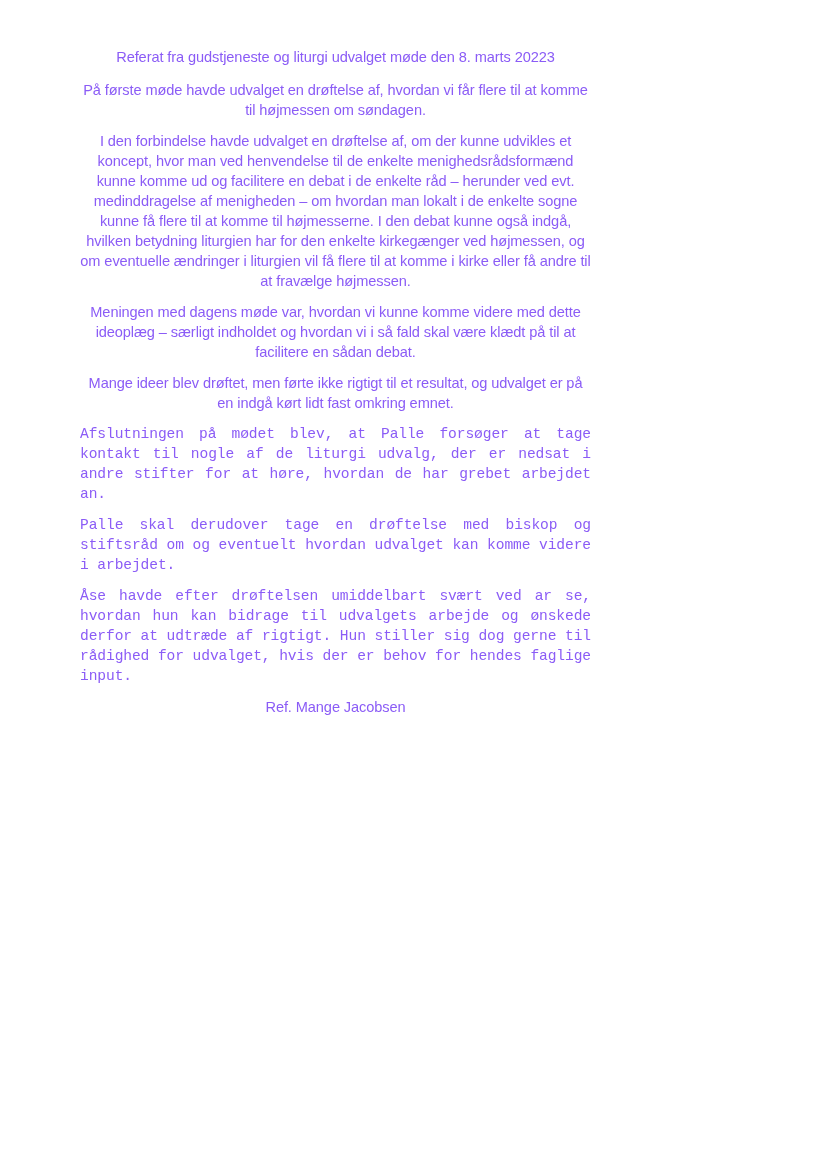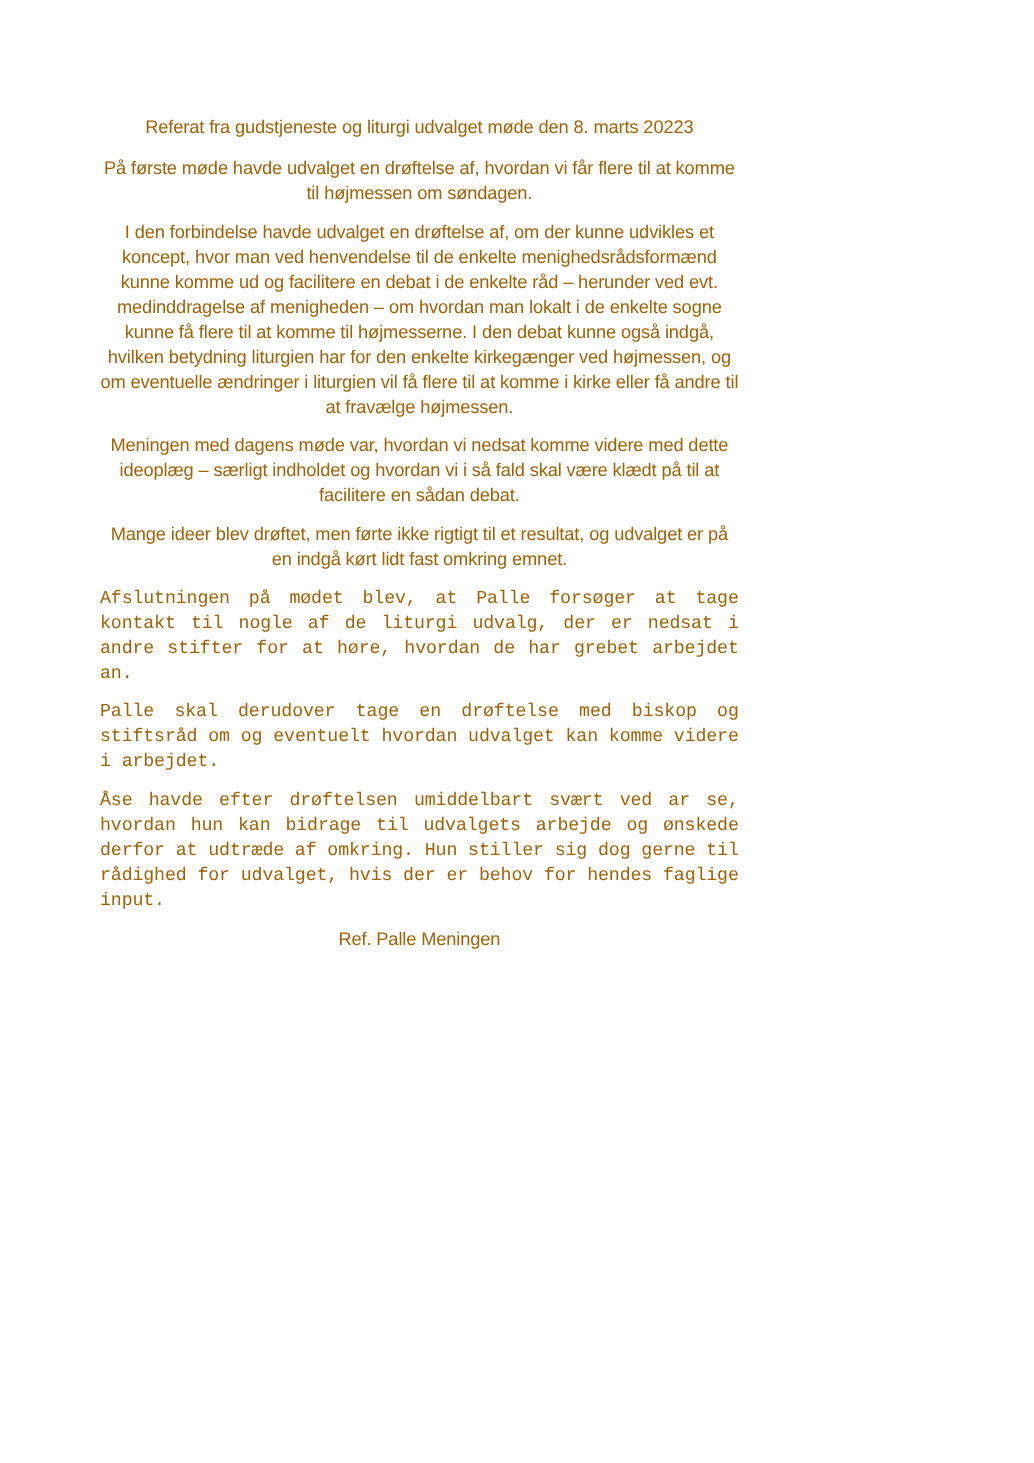--- a/index.html
+++ b/index.html
@@ -6,23 +6,23 @@
     margin: 0;
     padding: 0;
     background: #ffffff;
   }
   .page {
     position: relative;
     width: 671px;
     height: 1170px;
     background: #ffffff;
     box-sizing: border-box;
-    padding: 92px 80px 0 80px;
+    padding: 47px 80px 0 80px;
     font-family: "Liberation Sans", "DejaVu Sans", sans-serif;
-    color: #a16207;
+    color: #8b5cf6;
     overflow: hidden;
   }
   .doc-title {
     margin: 0 0 13px 0;
     font-size: 14.6px;
     font-weight: normal;
     line-height: 20px;
     text-align: center;
     letter-spacing: -0.1px;
   }
@@ -39,19 +39,19 @@
   }
 </style>
 </head>
 <body>
 
 <div class="page">
   <h1 class="doc-title">Referat fra gudstjeneste og liturgi udvalget møde den 8. marts 20223</h1>
 
   <p class="para">På første møde havde udvalget en drøftelse af, hvordan vi får flere til at komme til højmessen om søndagen.</p>
   <p class="para">I den forbindelse havde udvalget en drøftelse af, om der kunne udvikles et koncept, hvor man ved henvendelse til de enkelte menighedsrådsformænd kunne komme ud og facilitere en debat i de enkelte råd – herunder ved evt. medinddragelse af menigheden – om hvordan man lokalt i de enkelte sogne kunne få flere til at komme til højmesserne. I den debat kunne også indgå, hvilken betydning liturgien har for den enkelte kirkegænger ved højmessen, og om eventuelle ændringer i liturgien vil få flere til at komme i kirke eller få andre til at fravælge højmessen.</p>
-  <p class="para">Meningen med dagens møde var, hvordan vi nedsat komme videre med dette ideoplæg – særligt indholdet og hvordan vi i så fald skal være klædt på til at facilitere en sådan debat.</p>
+  <p class="para">Meningen med dagens møde var, hvordan vi kunne komme videre med dette ideoplæg – særligt indholdet og hvordan vi i så fald skal være klædt på til at facilitere en sådan debat.</p>
   <p class="para">Mange ideer blev drøftet, men førte ikke rigtigt til et resultat, og udvalget er på en indgå kørt lidt fast omkring emnet.</p>
   <p class="para justify">Afslutningen på mødet blev, at Palle forsøger at tage kontakt til nogle af de liturgi udvalg, der er nedsat i andre stifter for at høre, hvordan de har grebet arbejdet an.</p>
   <p class="para justify">Palle skal derudover tage en drøftelse med biskop og stiftsråd om og eventuelt hvordan udvalget kan komme videre i arbejdet.</p>
-  <p class="para justify">Åse havde efter drøftelsen umiddelbart svært ved ar se, hvordan hun kan bidrage til udvalgets arbejde og ønskede derfor at udtræde af omkring. Hun stiller sig dog gerne til rådighed for udvalget, hvis der er behov for hendes faglige input.</p>
-  <p class="para">Ref. Palle Meningen</p>
+  <p class="para justify">Åse havde efter drøftelsen umiddelbart svært ved ar se, hvordan hun kan bidrage til udvalgets arbejde og ønskede derfor at udtræde af rigtigt. Hun stiller sig dog gerne til rådighed for udvalget, hvis der er behov for hendes faglige input.</p>
+  <p class="para">Ref. Mange Jacobsen</p>
 </div>
 
 </body></html>

